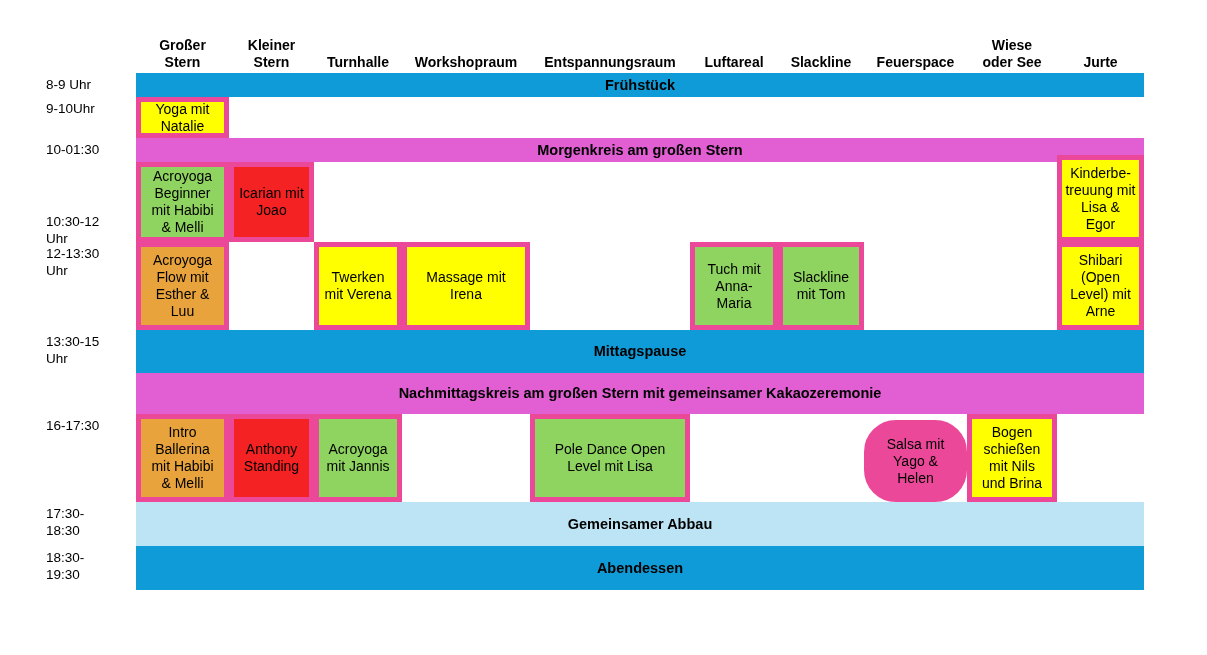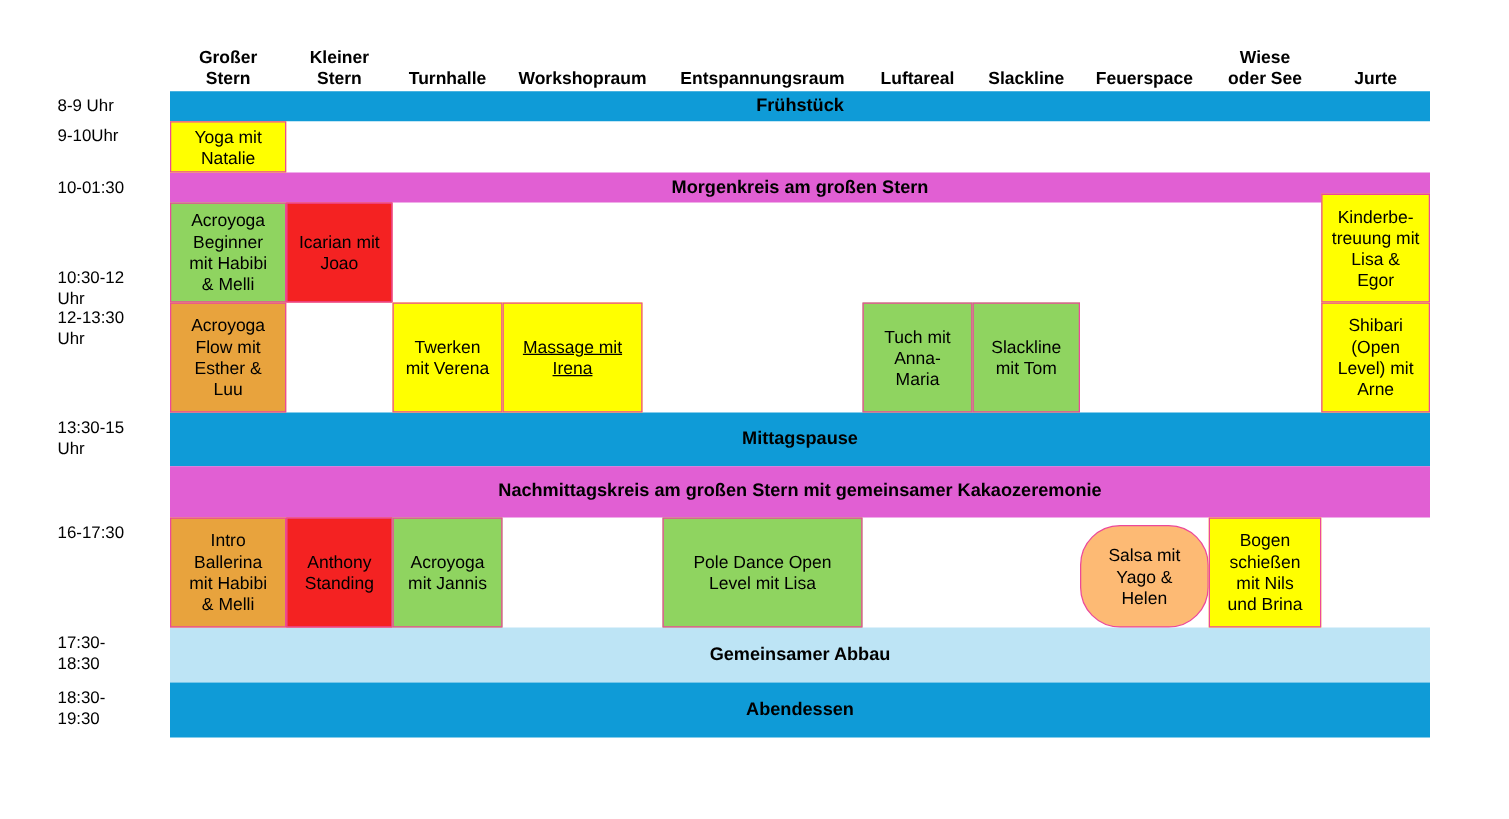--- a/index.html
+++ b/index.html
@@ -58,21 +58,21 @@
     padding-left: 2px;
     padding-top: 1px;
     background: transparent;
     white-space: pre-line;
   }
   .band {
     font-weight: bold;
     font-size: 14.5px;
   }
   .evt {
-    border: 1px solid #ec4899;
+    border: 5px solid #ec4899;
   }
 </style>
 </head>
 <body>
 
 <div id="title"></div>
 
 <div id="grid">
     <div class="cell colhead" style="left: 136px; top: 28px; width: 93px; height: 44px;">Großer
 Stern</div>
@@ -118,41 +118,41 @@
     <div class="cell evt" style="left: 1057px; top: 155px; width: 87px; height: 87px; background: rgb(255, 255, 0);">Kinderbe-
 treuung mit
 Lisa &amp;
 Egor</div>
     <div class="cell evt" style="left: 136px; top: 242px; width: 93px; height: 88px; background: rgb(232, 163, 61);">Acroyoga
 Flow mit
 Esther &amp;
 Luu</div>
     <div class="cell evt" style="left: 314px; top: 242px; width: 88px; height: 88px; background: rgb(255, 255, 0);">Twerken
 mit Verena</div>
-    <div class="cell evt" style="left: 402px; top: 242px; width: 112px; height: 88px; background: rgb(255, 255, 0); text-decoration: underline;">Massage mit
+    <div class="cell evt" style="left: 402px; top: 242px; width: 128px; height: 88px; background: rgb(255, 255, 0);">Massage mit
 Irena</div>
     <div class="cell evt" style="left: 690px; top: 242px; width: 88px; height: 88px; background: rgb(143, 212, 96);">Tuch mit
 Anna-
 Maria</div>
     <div class="cell evt" style="left: 778px; top: 242px; width: 86px; height: 88px; background: rgb(143, 212, 96);">Slackline
 mit Tom</div>
     <div class="cell evt" style="left: 1057px; top: 242px; width: 87px; height: 88px; background: rgb(255, 255, 0);">Shibari
 (Open
 Level) mit
 Arne</div>
     <div class="cell evt" style="left: 136px; top: 414px; width: 93px; height: 88px; background: rgb(232, 163, 61);">Intro
 Ballerina
 mit Habibi
 &amp; Melli</div>
     <div class="cell evt" style="left: 229px; top: 414px; width: 85px; height: 88px; background: rgb(244, 34, 34);">Anthony
 Standing</div>
     <div class="cell evt" style="left: 314px; top: 414px; width: 88px; height: 88px; background: rgb(143, 212, 96);">Acroyoga
 mit Jannis</div>
     <div class="cell evt" style="left: 530px; top: 414px; width: 160px; height: 88px; background: rgb(143, 212, 96);">Pole Dance Open
 Level mit Lisa</div>
-    <div class="cell evt" style="left: 864px; top: 420px; width: 103px; height: 82px; background: #fdba74; border-radius: 32px;">Salsa mit
+    <div class="cell evt" style="left: 864px; top: 420px; width: 103px; height: 82px; background: #ec4899; border-radius: 32px;">Salsa mit
 Yago &amp;
 Helen</div>
     <div class="cell evt" style="left: 967px; top: 414px; width: 90px; height: 88px; background: rgb(255, 255, 0);">Bogen
 schießen
 mit Nils
 und Brina</div>
   </div>
 
 </body></html>

